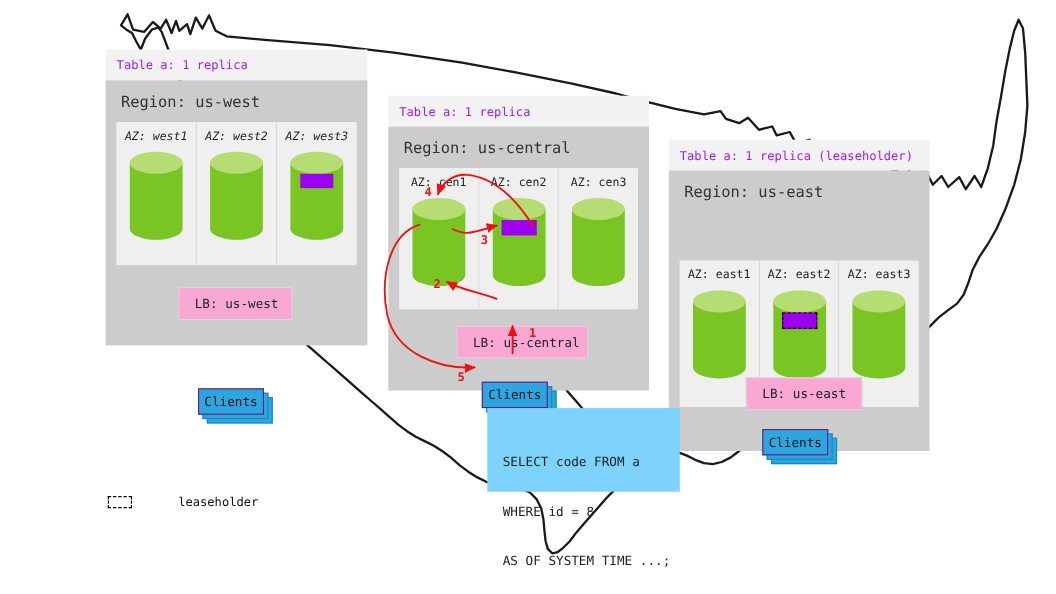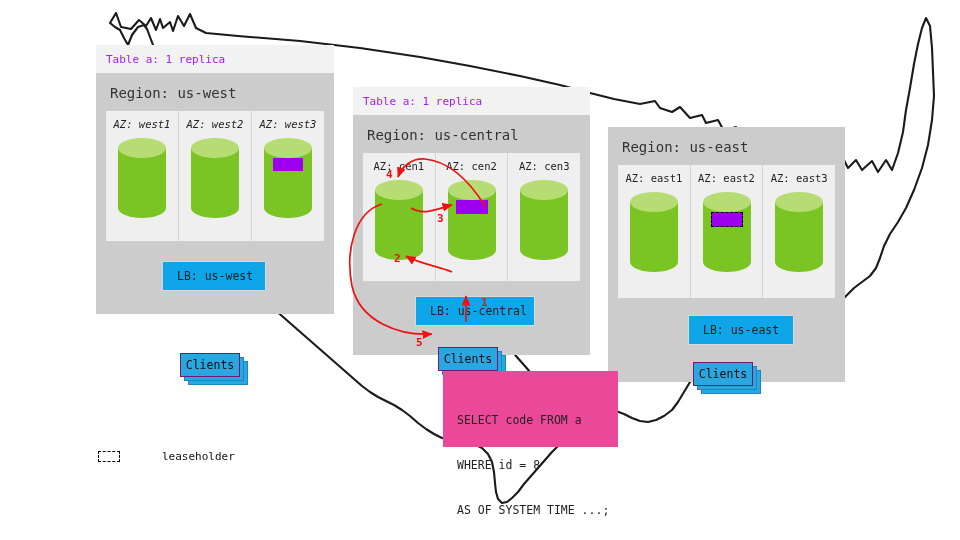--- a/index.html
+++ b/index.html
@@ -24,33 +24,33 @@
   .az-col:last-child{border-right:none;}
   .az-label{font-size:10.5px;color:#222;margin-bottom:7px;white-space:nowrap;}
 
   
   .cyl{position:relative;}
   .cyl svg{display:block;}
   .range{position:absolute;background:#9d00ef;}
   .range.lease{border:1.6px dashed #000000;box-sizing:border-box;}
 
   
-  .lb{position:absolute;background:#0ea5e9;border:1px solid #d9d9d9;
+  .lb{position:absolute;background:#f9a8d4;border:1px solid #d9d9d9;
       font-size:11.5px;color:#222;text-align:center;
       padding:7px 14px;white-space:nowrap;z-index:4;}
 
   
   .clients{position:absolute;z-index:4;}
   .clients .sheet{position:absolute;background:#2ba6e0;border:1px solid #1a87bd;box-sizing:border-box;}
   .clients .front{position:relative;background:#2ba6e0;border:1px solid #701a75;
                   box-sizing:border-box;font-size:11.5px;color:#111;
                   display:flex;align-items:center;justify-content:center;}
 
   
-  .sqlbox{position:absolute;background:#ec4899;z-index:3;
+  .sqlbox{position:absolute;background:#7dd3fc;z-index:3;
           font-size:11.5px;color:#222;line-height:15px;padding:12px 14px;white-space:pre;}
 
   
   .legend{position:absolute;z-index:5;display:flex;align-items:center;gap:6px;}
   .legend-swatch{width:22px;height:11px;border:1.6px dashed #000;background:#ffffff;box-sizing:border-box;}
   .legend-text{font-size:11px;color:#111;white-space:nowrap;margin-left:36px;}
 
   
   #arrows{position:absolute;left:0;top:0;width:960px;height:540px;z-index:6;pointer-events:none;}
   .arrow-num{position:absolute;color:#ee1111;font-size:11px;font-weight:bold;z-index:7;}
@@ -200,23 +200,24 @@
     </div>
   </div>
 
   <div class="sqlbox" style="left:443px;top:371px;width:147px;height:52px;">
     <div>SELECT code FROM a</div>
     <div>WHERE id = 8</div>
     <div>AS OF SYSTEM TIME ...;</div>
   </div>
 
   <div class="region" id="r-east" style="left:608px;top:127px;width:237px;">
+    <div class="region-header">Table a: 1 replica (leaseholder)</div>
     <div class="region-body" style="height:255px;position:relative;">
       <div class="region-title">Region: us-east</div>
-      <div class="az-row" style="height:133px;">
+      <div class="az-row" style="height:133px;margin-top:44px;">
 
         <div class="az-col">
           <div class="az-label">AZ: east1</div>
           <div class="cyl">
             <svg width="50" height="82" viewBox="0 0 50 82">
               <path d="M1,11 L1,71 A24,10 0 0 0 49,71 L49,11 Z" fill="#7ac424"></path>
               <ellipse cx="25" cy="11" rx="24" ry="10" fill="#b5dd74"></ellipse>
             </svg>
           </div>
         </div>
@@ -237,21 +238,21 @@
           <div class="cyl">
             <svg width="50" height="82" viewBox="0 0 50 82">
               <path d="M1,11 L1,71 A24,10 0 0 0 49,71 L49,11 Z" fill="#7ac424"></path>
               <ellipse cx="25" cy="11" rx="24" ry="10" fill="#b5dd74"></ellipse>
             </svg>
           </div>
         </div>
 
       </div>
 
-      <div class="lb" style="left:80px;top:188px;width:76px;">LB: us-east</div>
+      <div class="lb" style="left:70px;top:188px;width:76px;">LB: us-east</div>
 
       <div class="clients" style="left:85px;top:235px;width:60px;height:24px;">
         <div class="sheet" style="left:8px;top:8px;width:60px;height:24px;"></div>
         <div class="sheet" style="left:4px;top:4px;width:60px;height:24px;"></div>
         <div class="front" style="width:60px;height:24px;">Clients</div>
       </div>
     </div>
   </div>
 
   <svg id="arrows" viewBox="0 0 960 540">

